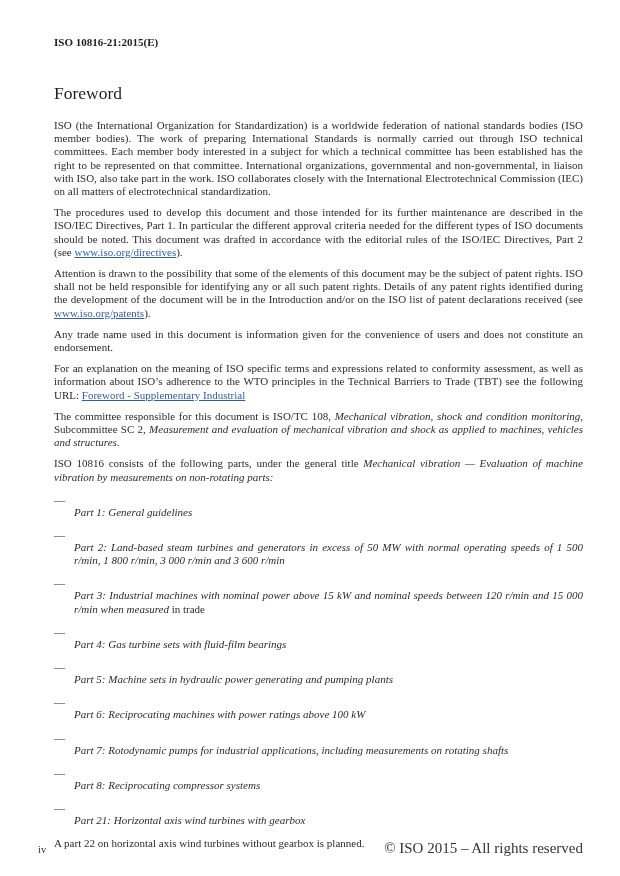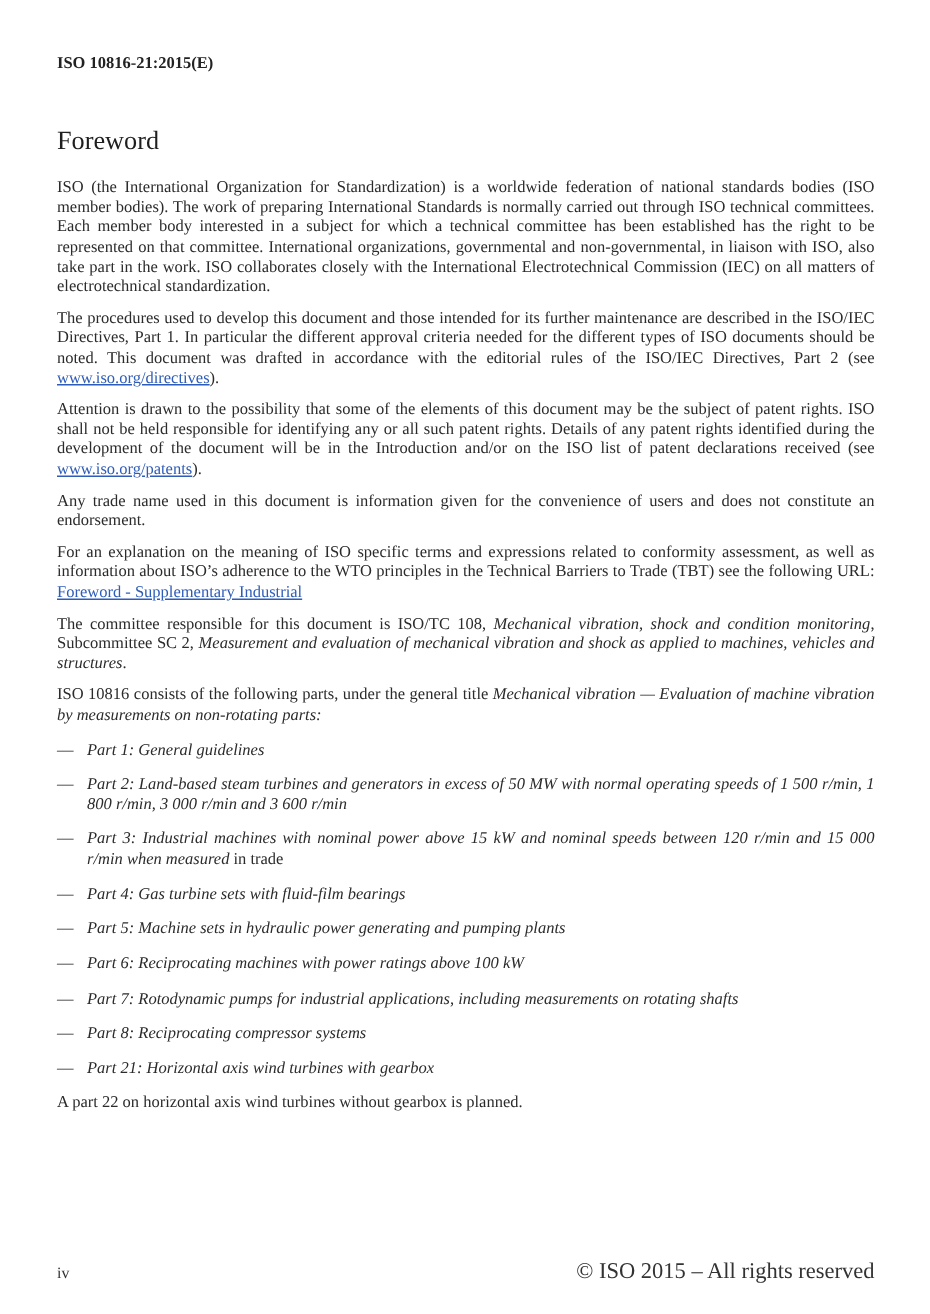--- a/index.html
+++ b/index.html
@@ -10,21 +10,21 @@
     font-family: "Liberation Serif", "DejaVu Serif", serif;
     color: #2b2b2b;
     position: relative;
     overflow: hidden;
   }
   .page {
     position: relative;
     width: 620px;
     height: 876px;
     box-sizing: border-box;
-    padding: 36px 37px 0 38px;
+    padding: 36px 37px 0 54px;
   }
   .doc-header {
     font-size: 11px;
     font-weight: bold;
     line-height: 13px;
     color: #222222;
   }
   .title {
     margin: 34px 0 16px 0;
     font-size: 17.5px;
@@ -54,20 +54,21 @@
   }
   .dash {
     width: 20px;
     flex-shrink: 0;
     font-style: normal;
   }
   .item-text {
     flex: 1;
     font-style: italic;
     text-align: justify;
+    margin-top: 12px;
   }
   .item-text .roman { font-style: normal; }
   .closing-para {
     margin: 0;
     font-size: 11px;
     line-height: 13.2px;
   }
   .page-footer {
     position: absolute;
     bottom: 19px;

